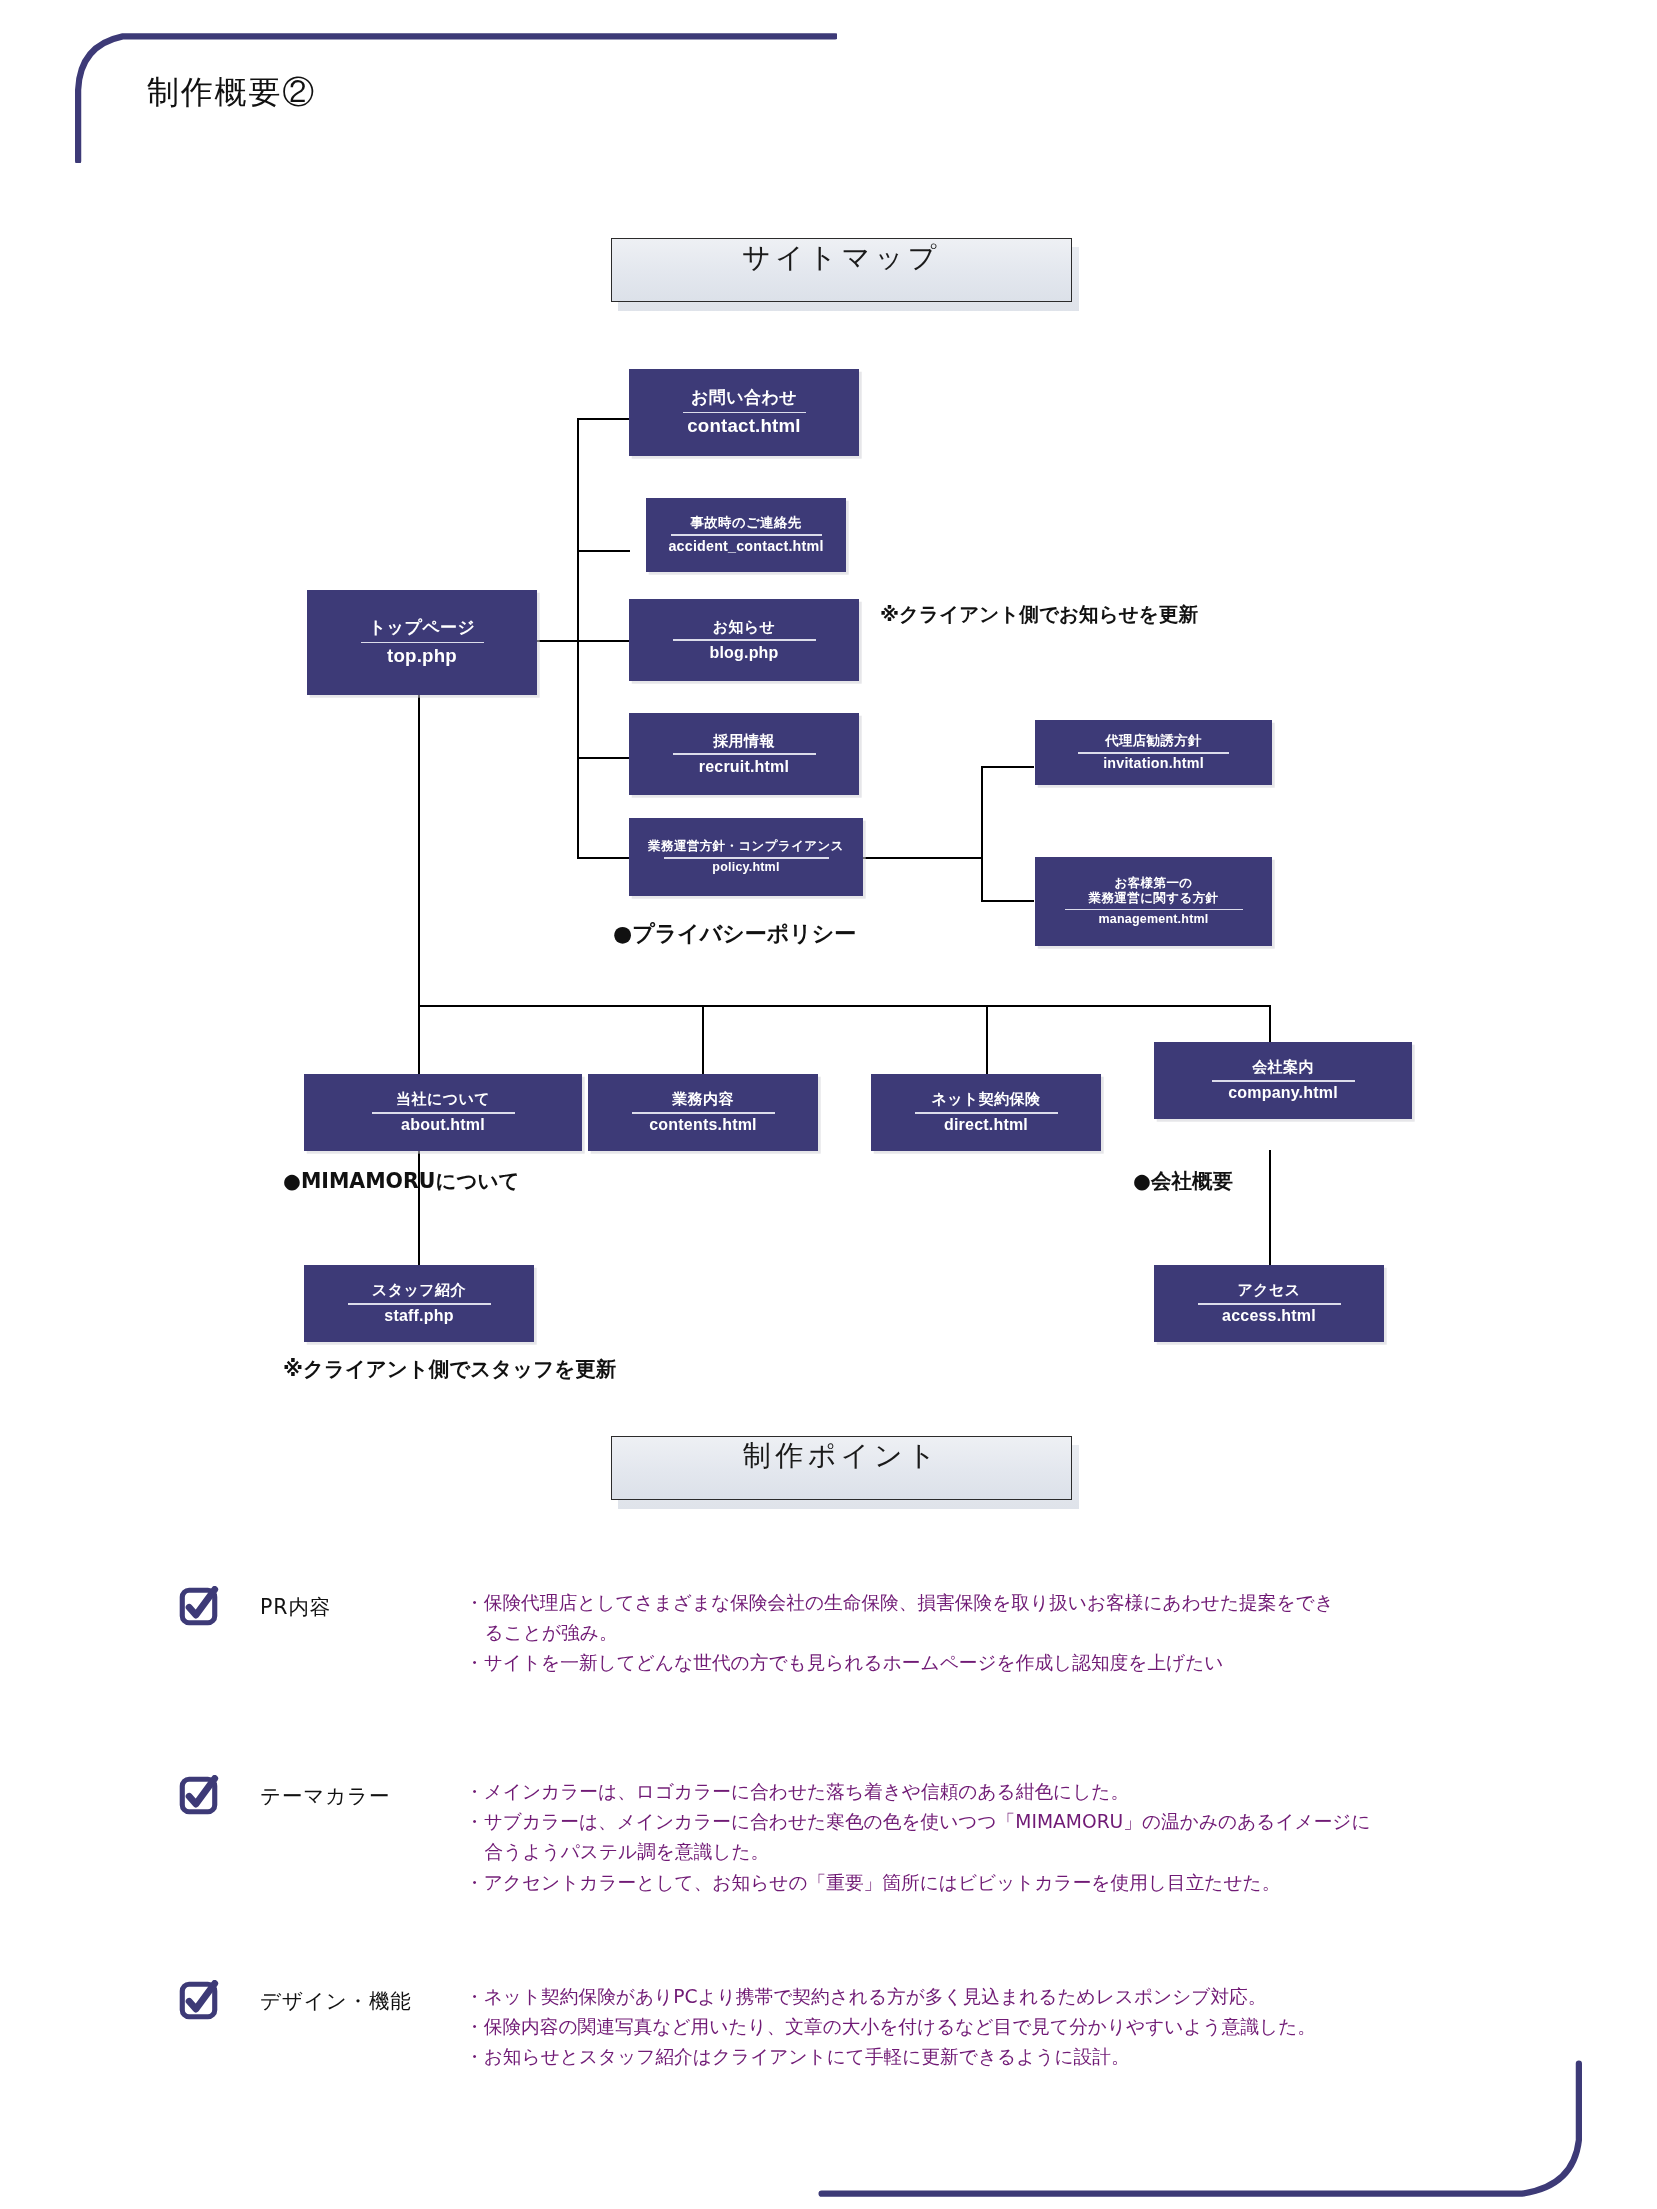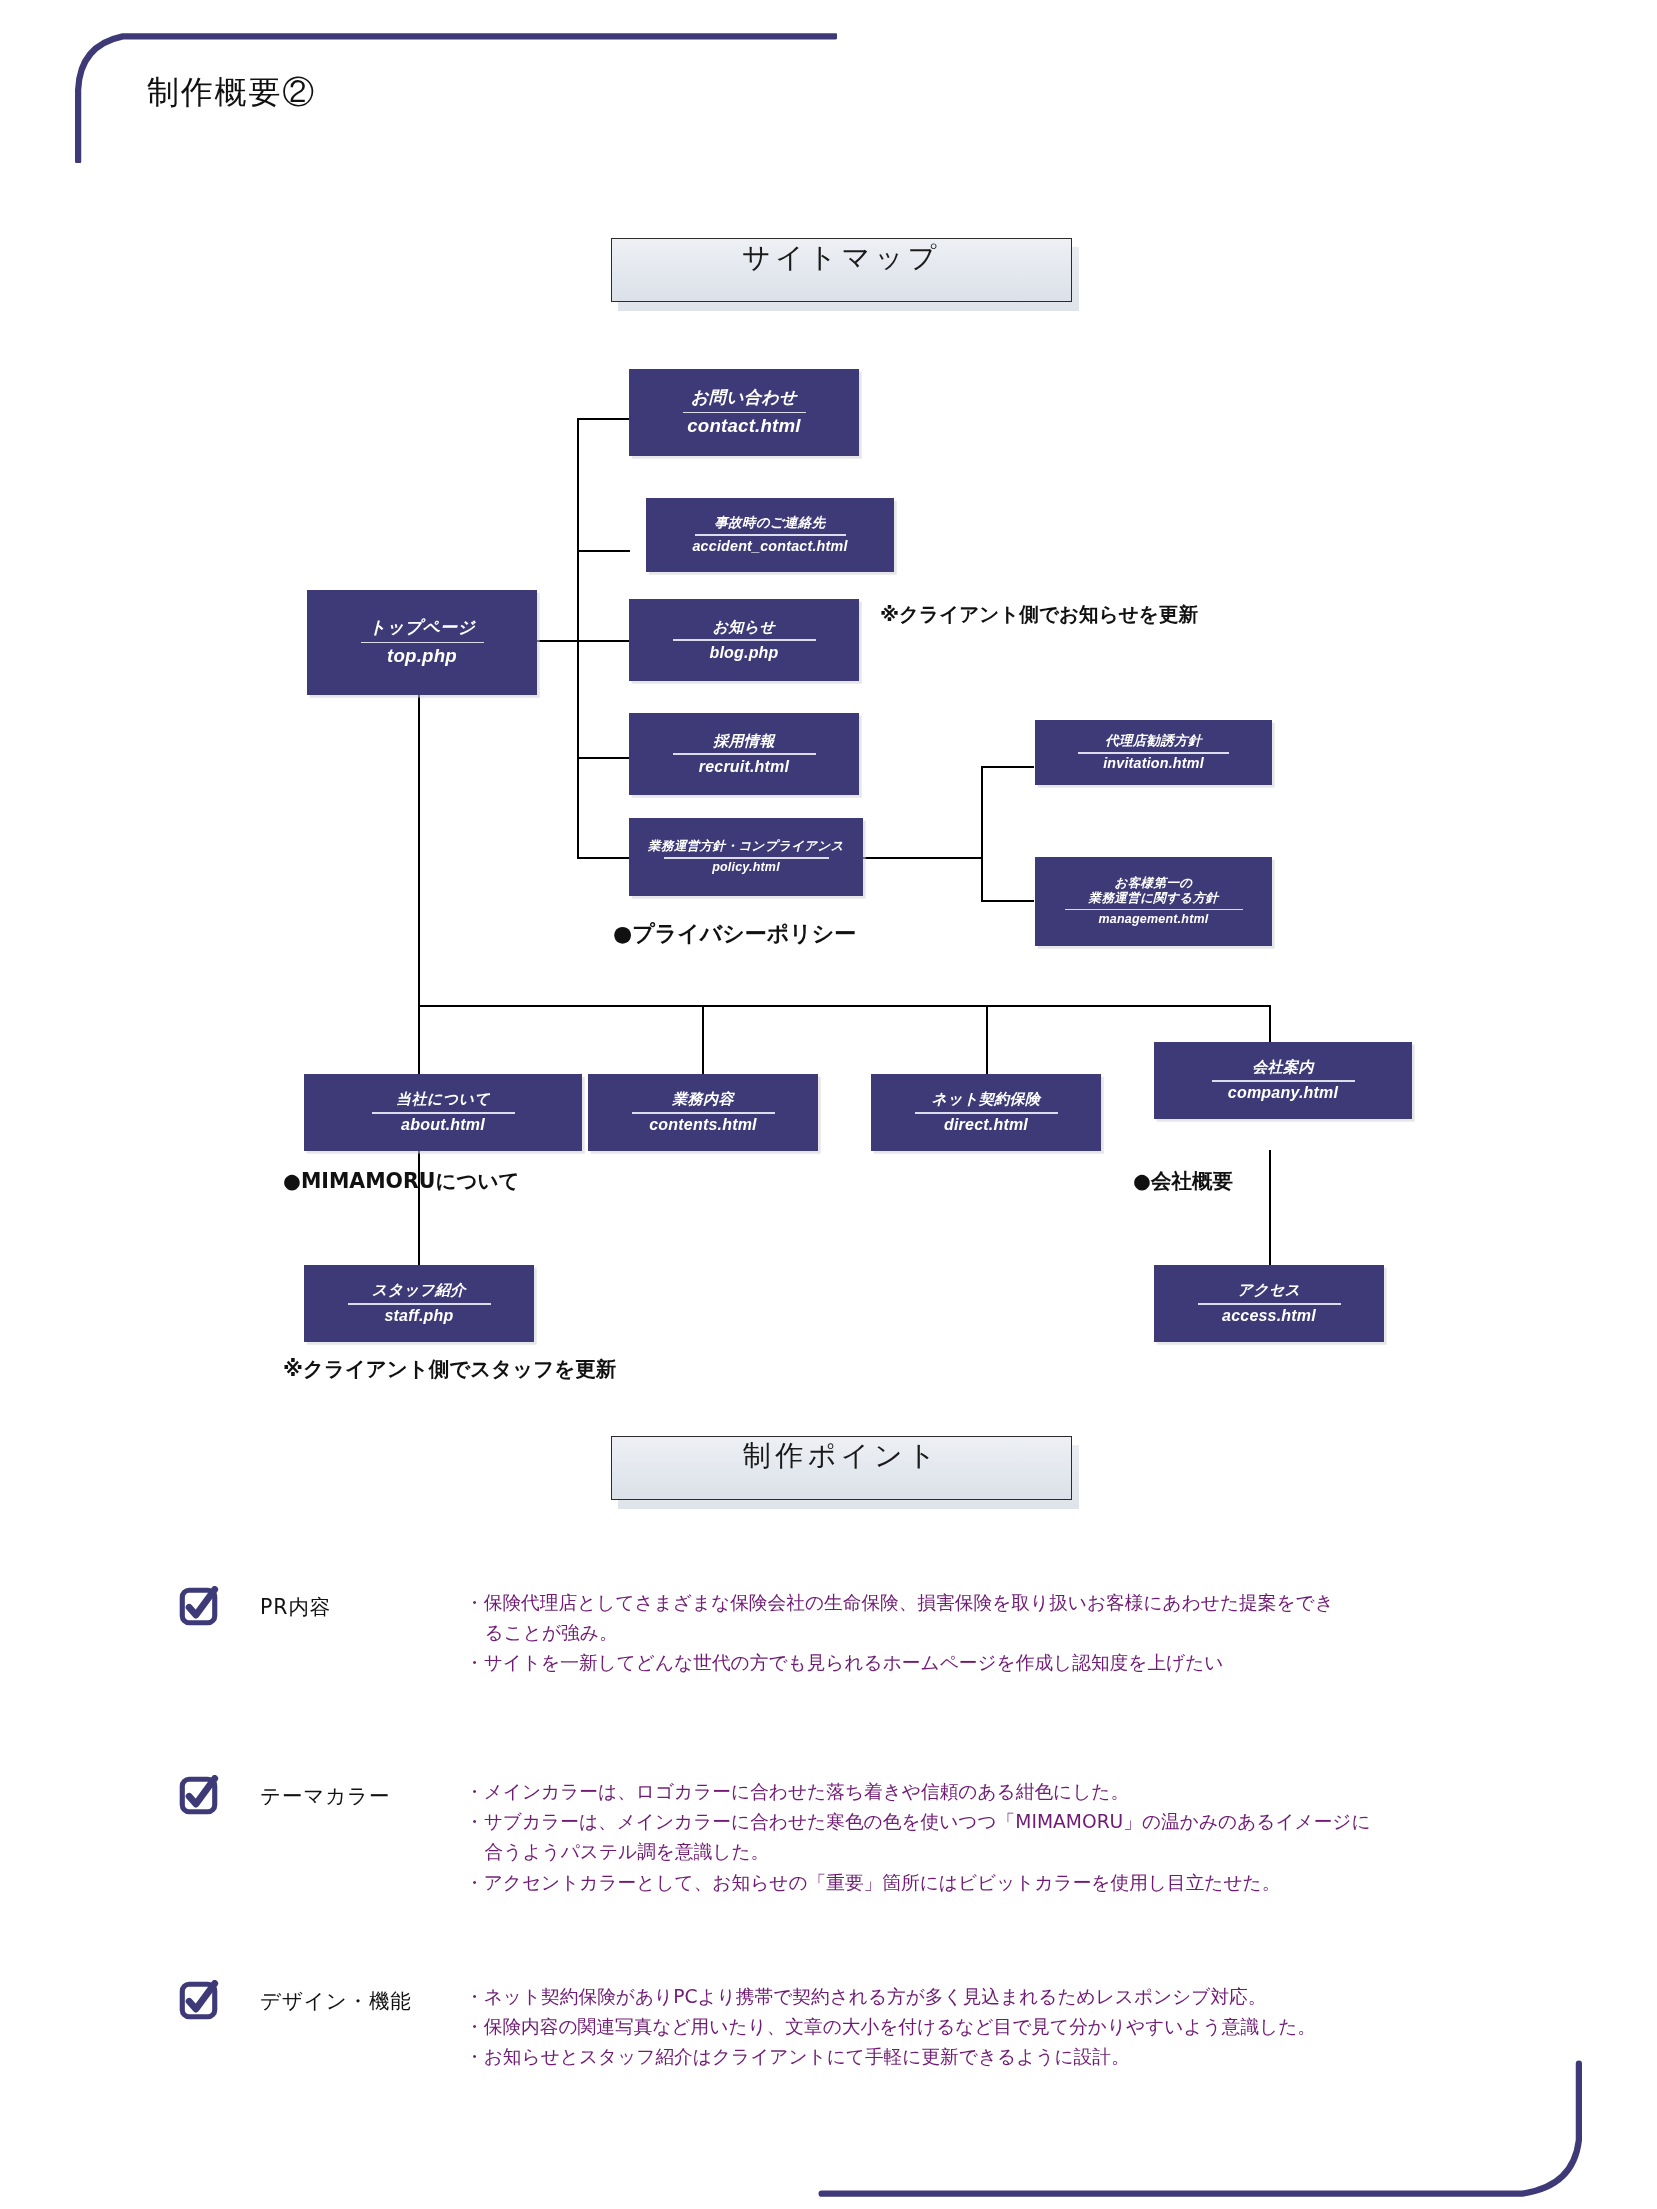--- a/index.html
+++ b/index.html
@@ -44,21 +44,20 @@
   }
 
   
   .node{
     position:absolute;
     background:#3d3a77;
     box-sizing:border-box;
     display:flex;flex-direction:column;align-items:center;justify-content:center;
     color:#ffffff;
     box-shadow:2.7px 2.7px 0 rgba(210,210,215,.55);
-    font-style:italic;
   }
   .node .jp{
     font-weight:bold;
     font-family:"DejaVu Sans","Liberation Sans",sans-serif;
     letter-spacing:0.4px;line-height:1.15;text-align:center;
     padding:0 9px;
   }
   .node .rule{
     height:1.8px;background:#dcdcea;margin:3.6px 0 2.7px 0;
   }
@@ -166,21 +165,21 @@
     <div class="rule"></div>
     <div class="fn">top.php</div>
   </div>
 
   <div class="node n-lg" style="left:629px;top:369px;width:230px;height:87px;">
     <div class="jp">お問い合わせ</div>
     <div class="rule"></div>
     <div class="fn">contact.html</div>
   </div>
 
-  <div class="node n-sm" style="left:646px;top:498px;width:248px;height:74px;">
+  <div class="node n-sm" style="left:646px;top:498px;width:200px;height:74px;">
     <div class="jp">事故時のご連絡先</div>
     <div class="rule"></div>
     <div class="fn">accident_contact.html</div>
   </div>
 
   <div class="node n-md" style="left:629px;top:599px;width:230px;height:82px;">
     <div class="jp">お知らせ</div>
     <div class="rule"></div>
     <div class="fn">blog.php</div>
   </div>

